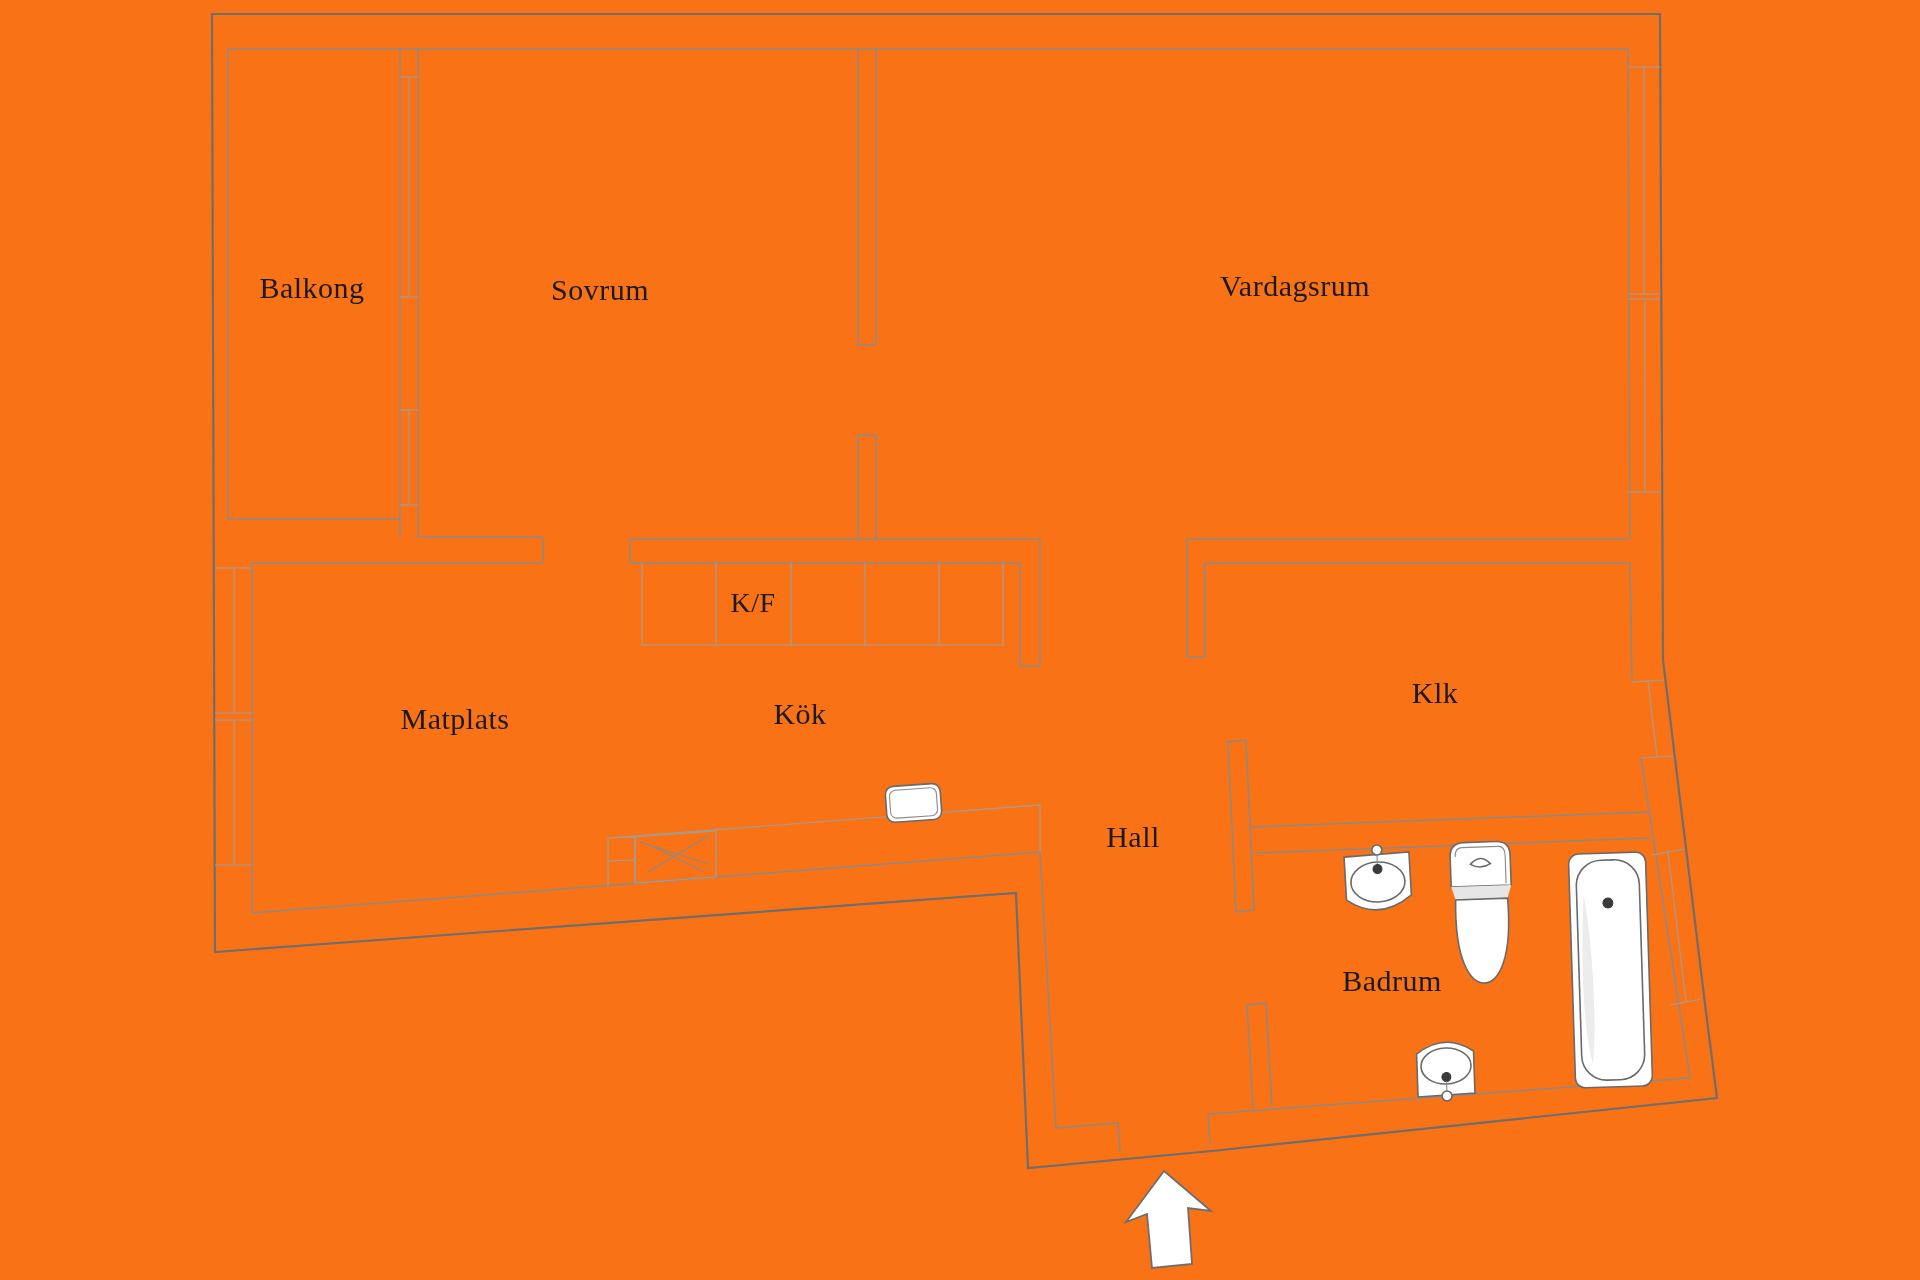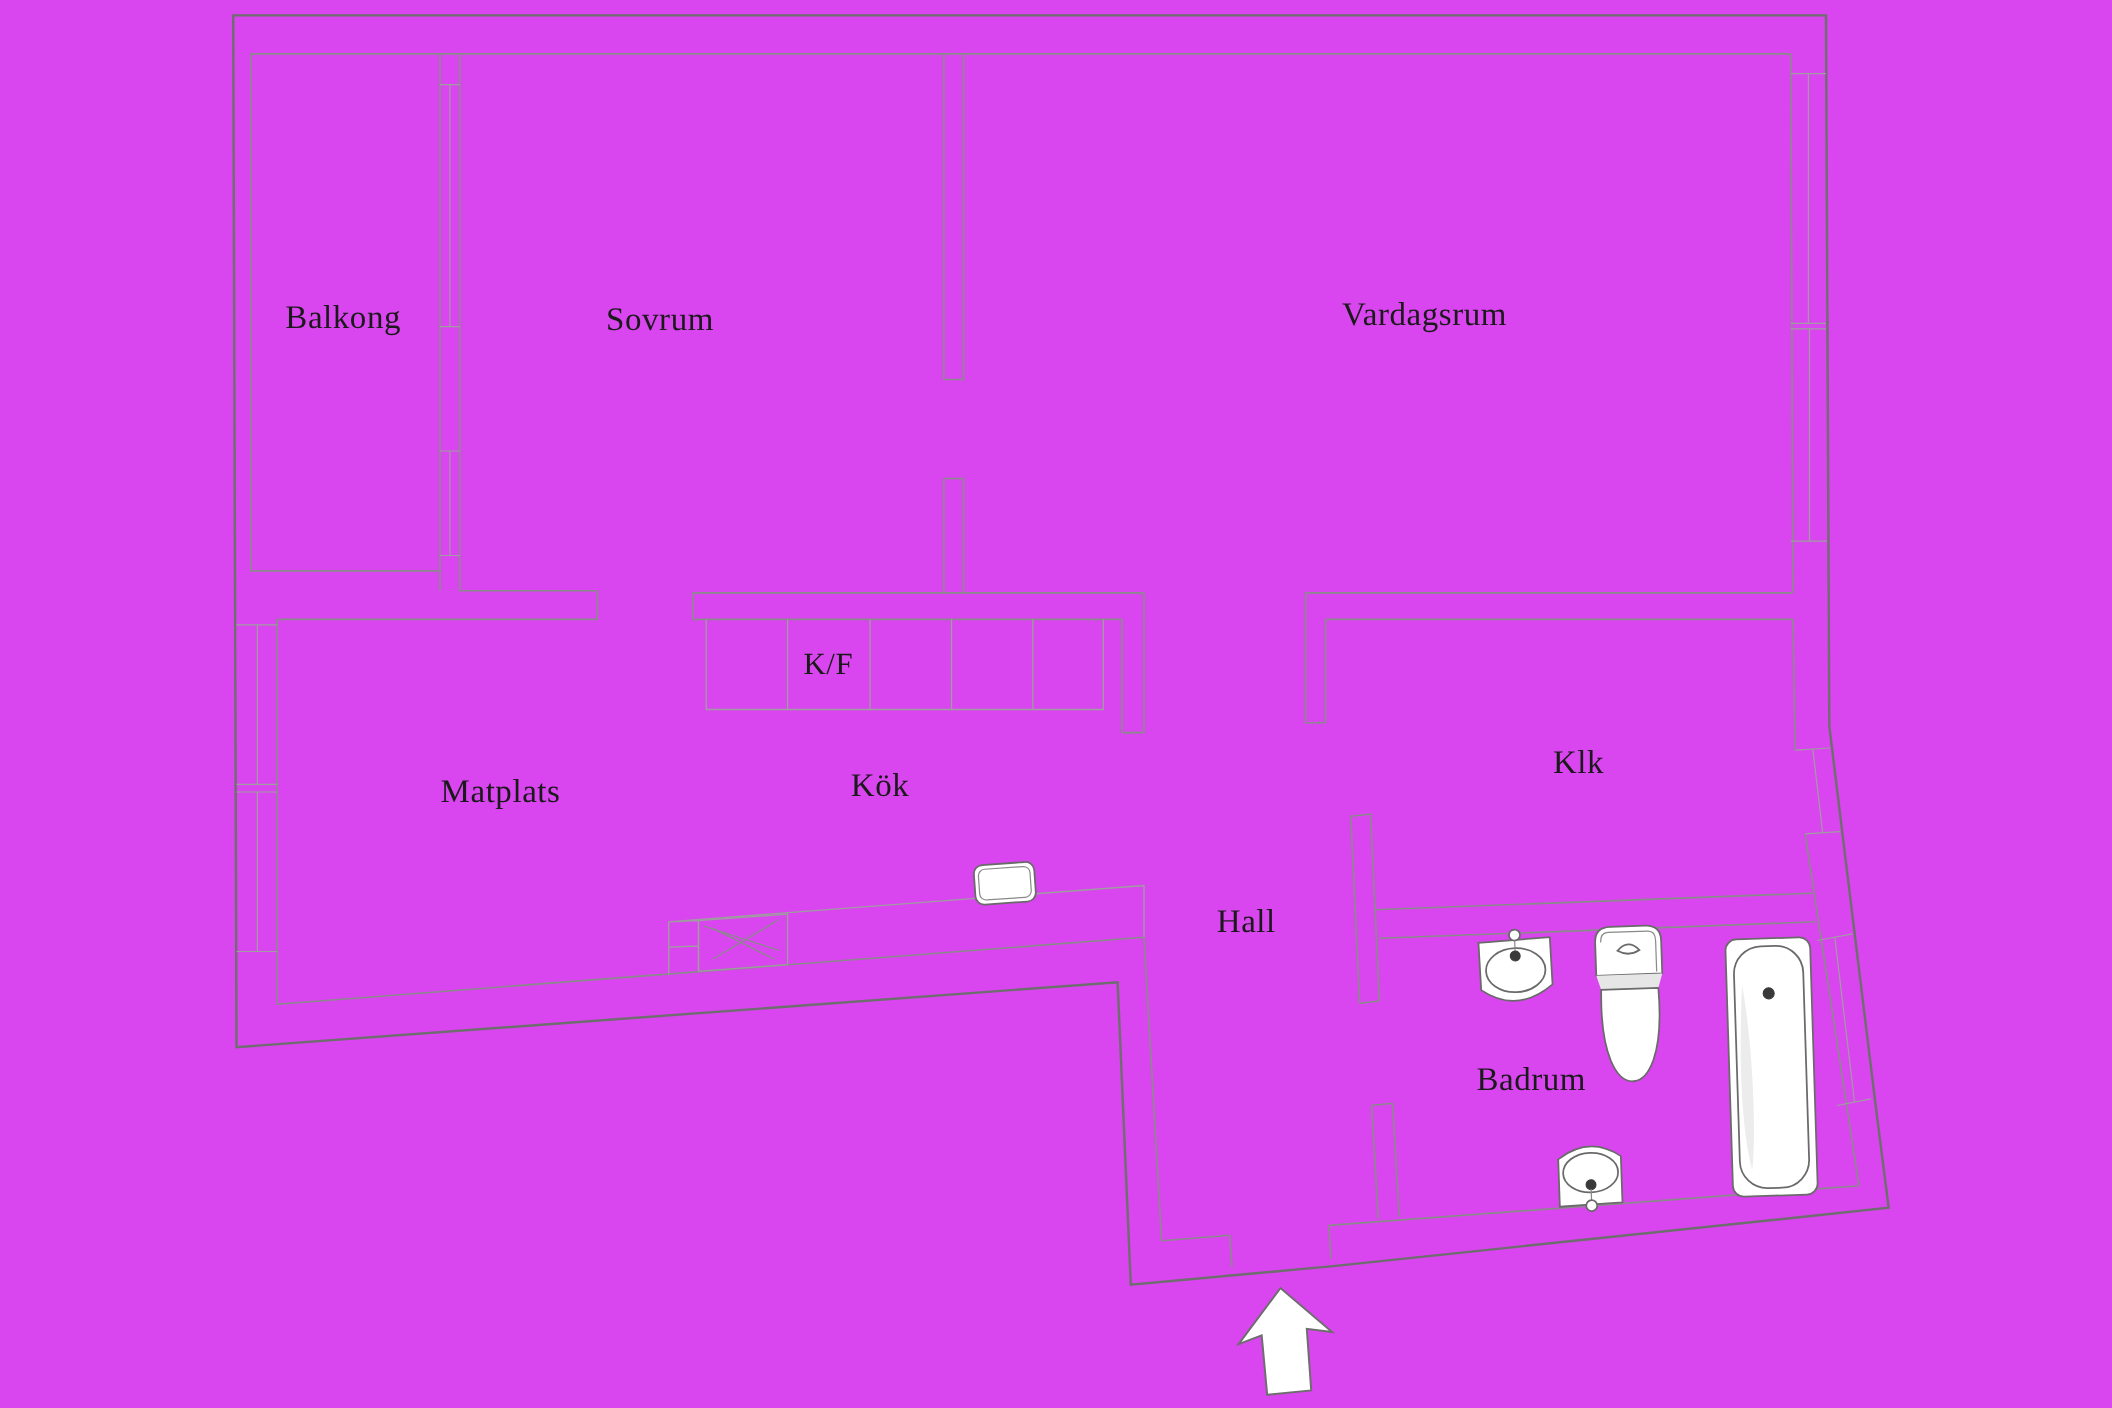--- a/index.html
+++ b/index.html
@@ -5,21 +5,21 @@
   html, body {
     margin: 0;
     padding: 0;
     background: #ffffff;
     font-family: "Liberation Serif", serif;
   }
   .plan-canvas {
     position: relative;
     width: 1920px;
     height: 1280px;
-    background: #d946ef;
+    background: #f97316;
     overflow: hidden;
   }
   svg { display: block; }
   .outer-wall   { fill: none; stroke: #6e6e6e; stroke-width: 2.2; stroke-linejoin: miter; }
   .inner-wall   { fill: none; stroke: #8a8a8a; stroke-width: 1.5; }
   .window-line  { fill: none; stroke: #9e9e9e; stroke-width: 1.1; }
   .cabinet-line { fill: none; stroke: #9e9e9e; stroke-width: 1.2; }
   .fixture-line { fill: #ffffff; stroke: #6a6a6a; stroke-width: 1.6; }
   .fixture-thin { fill: none; stroke: #8a8a8a; stroke-width: 1.1; }
   .fixture-shade{ fill: #e6e6e6; stroke: none; }

